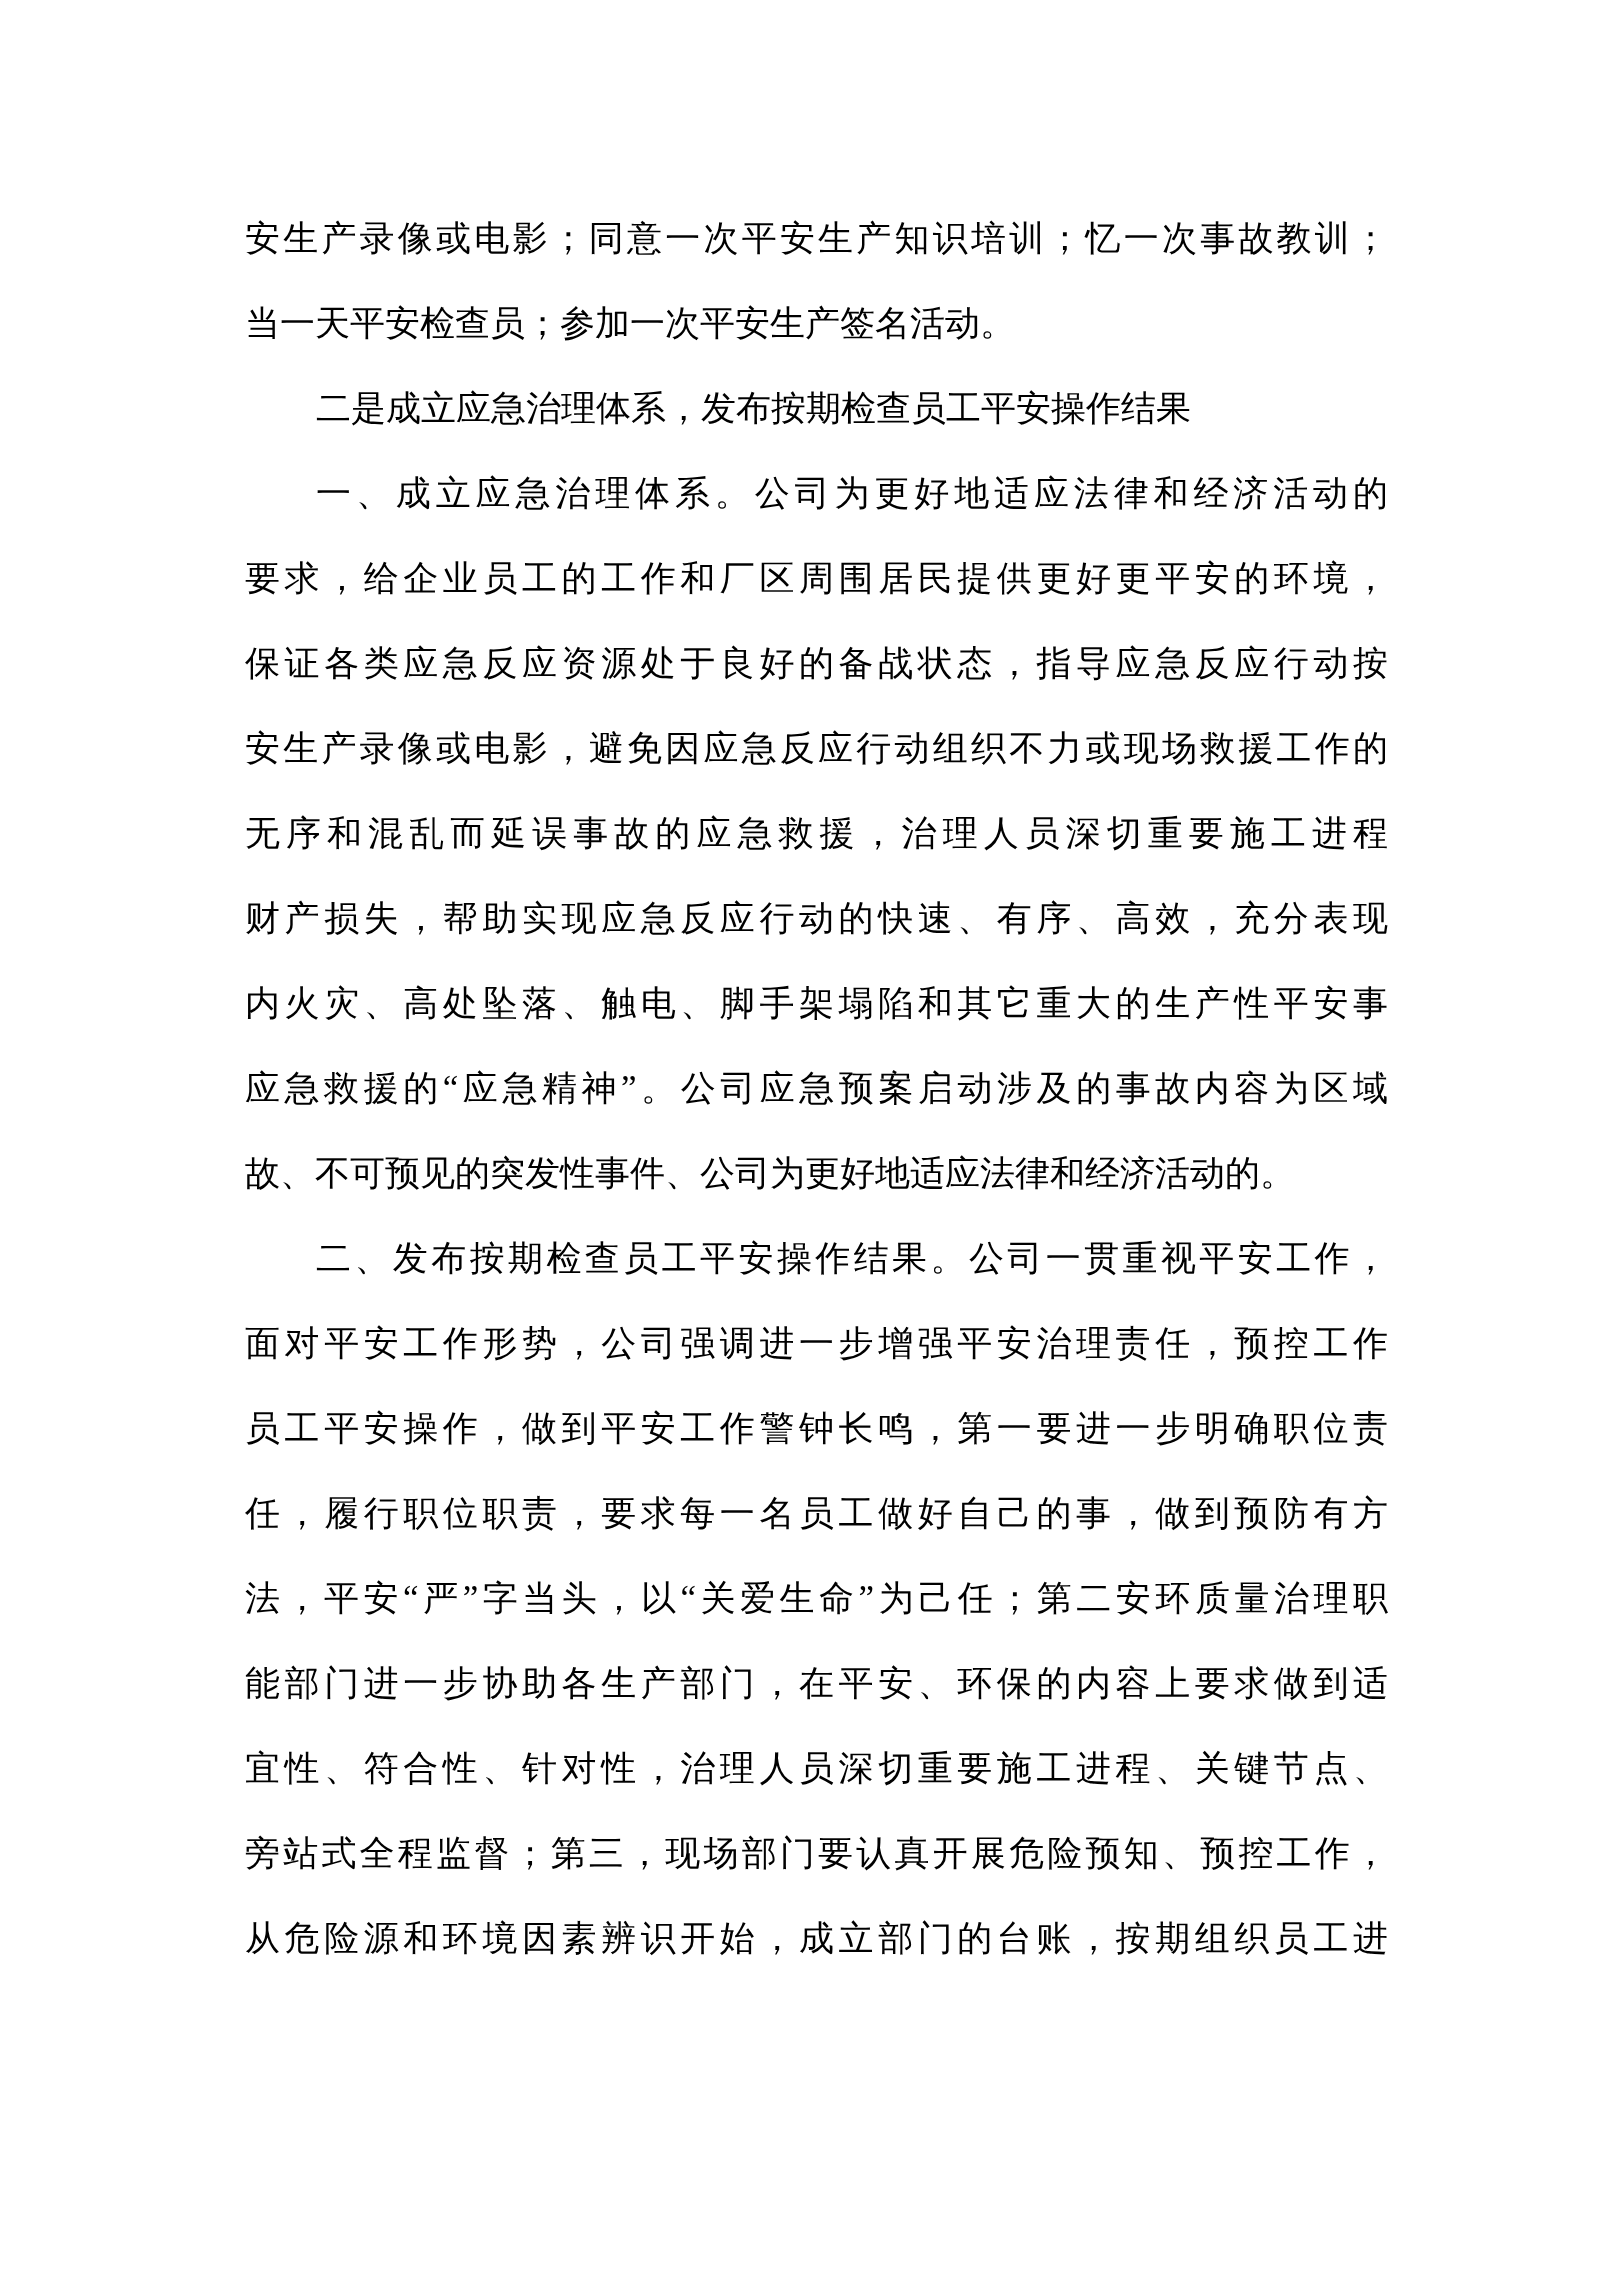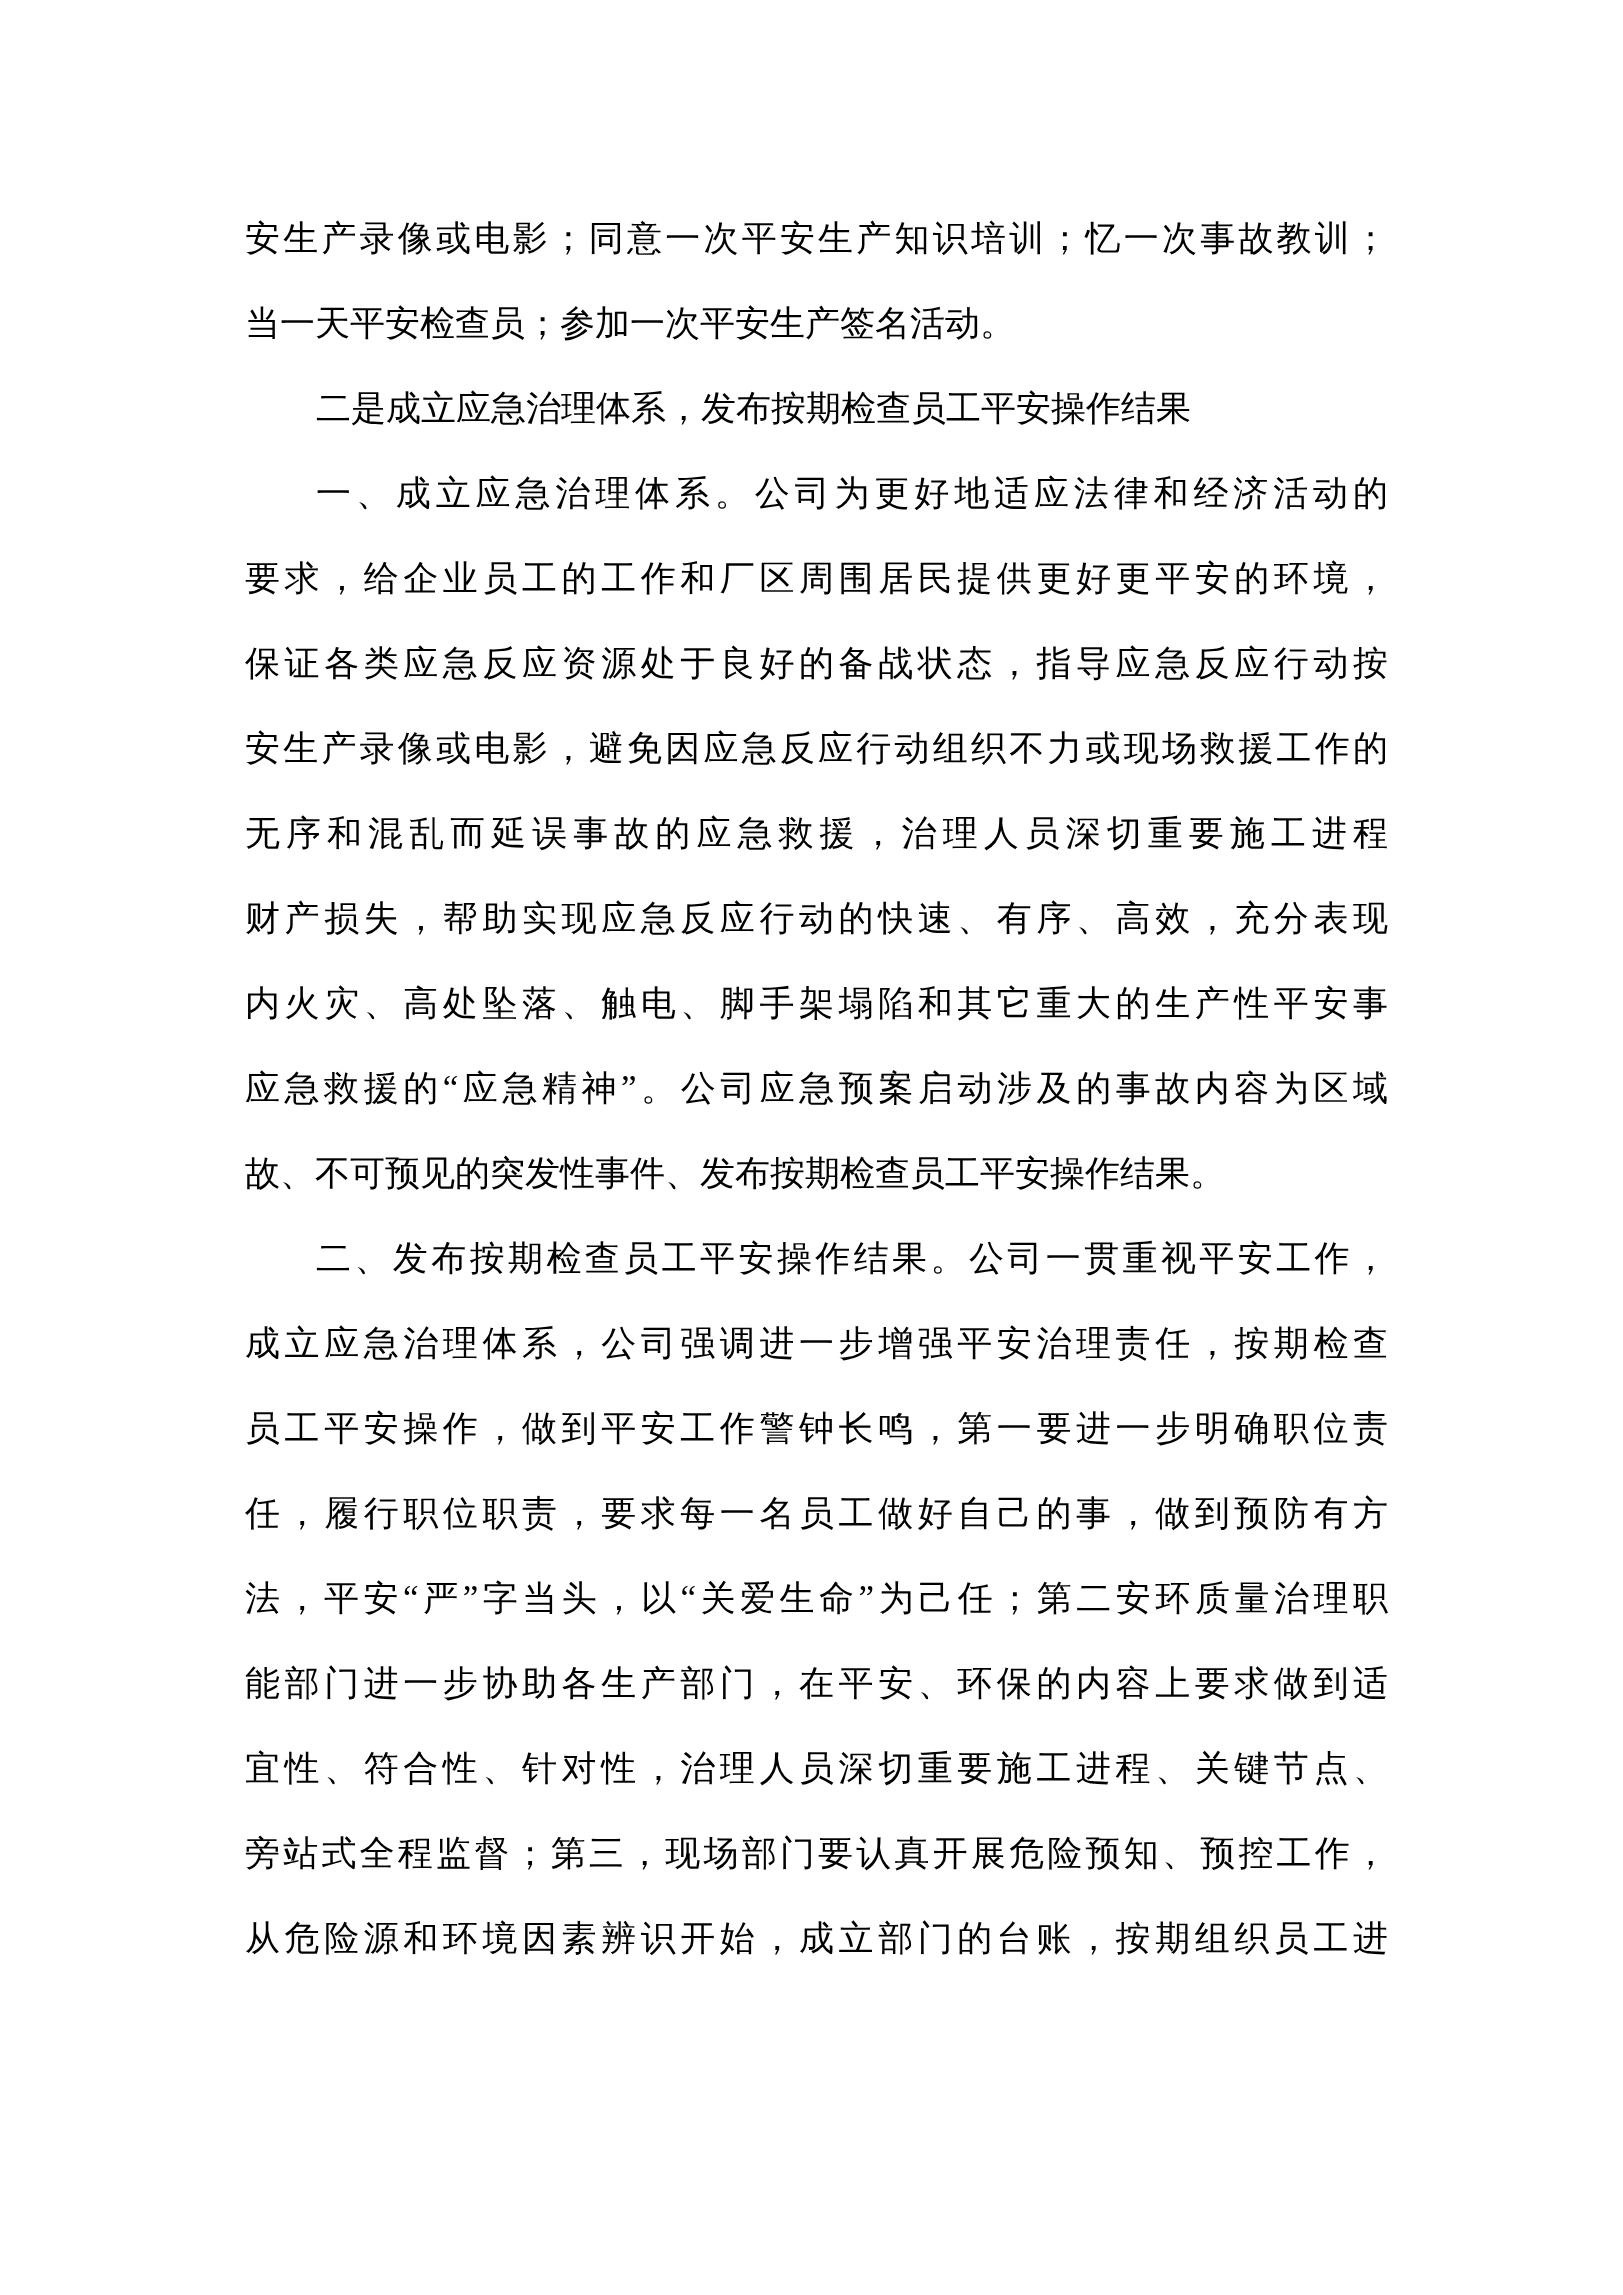--- a/index.html
+++ b/index.html
@@ -50,23 +50,23 @@
     <div class="line end">当一天平安检查员；参加一次平安生产签名活动。</div>
     <div class="line end indent">二是成立应急治理体系，发布按期检查员工平安操作结果</div>
     <div class="line indent">一、成立应急治理体系。公司为更好地适应法律和经济活动的</div>
     <div class="line">要求，给企业员工的工作和厂区周围居民提供更好更平安的环境，</div>
     <div class="line">保证各类应急反应资源处于良好的备战状态，指导应急反应行动按</div>
     <div class="line">安生产录像或电影，避免因应急反应行动组织不力或现场救援工作的</div>
     <div class="line">无序和混乱而延误事故的应急救援，治理人员深切重要施工进程</div>
     <div class="line">财产损失，帮助实现应急反应行动的快速、有序、高效，充分表现</div>
     <div class="line">内火灾、高处坠落、触电、脚手架塌陷和其它重大的生产性平安事</div>
     <div class="line">应急救援的“应急精神”。公司应急预案启动涉及的事故内容为区域</div>
-    <div class="line end">故、不可预见的突发性事件、发布按期检查员工平安操作结果。</div>
+    <div class="line end">故、不可预见的突发性事件、公司为更好地适应法律和经济活动的。</div>
     <div class="line indent">二、发布按期检查员工平安操作结果。公司一贯重视平安工作，</div>
-    <div class="line">成立应急治理体系，公司强调进一步增强平安治理责任，按期检查</div>
+    <div class="line">面对平安工作形势，公司强调进一步增强平安治理责任，预控工作</div>
     <div class="line">员工平安操作，做到平安工作警钟长鸣，第一要进一步明确职位责</div>
     <div class="line">任，履行职位职责，要求每一名员工做好自己的事，做到预防有方</div>
     <div class="line">法，平安“严”字当头，以“关爱生命”为己任；第二安环质量治理职</div>
     <div class="line">能部门进一步协助各生产部门，在平安、环保的内容上要求做到适</div>
     <div class="line">宜性、符合性、针对性，治理人员深切重要施工进程、关键节点、</div>
     <div class="line">旁站式全程监督；第三，现场部门要认真开展危险预知、预控工作，</div>
     <div class="line">从危险源和环境因素辨识开始，成立部门的台账，按期组织员工进</div>
   </div>
 </div>
 

